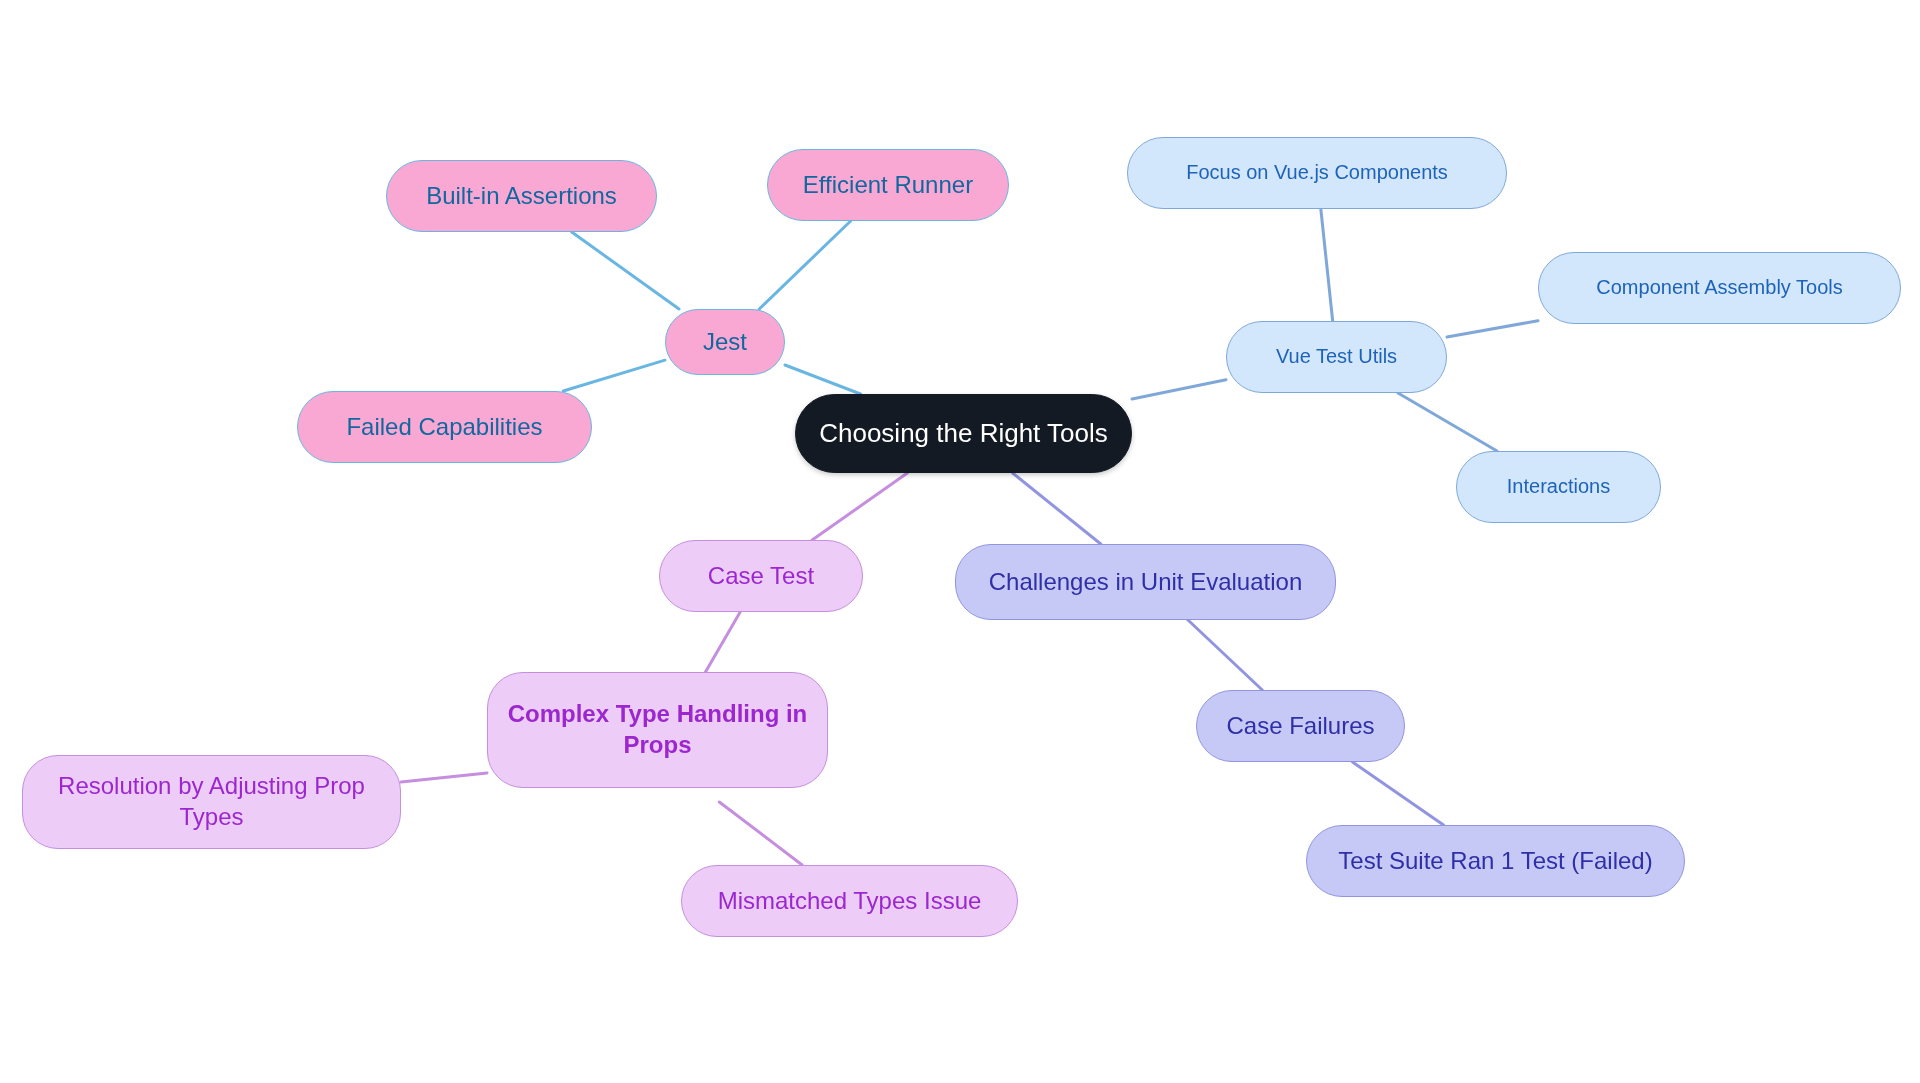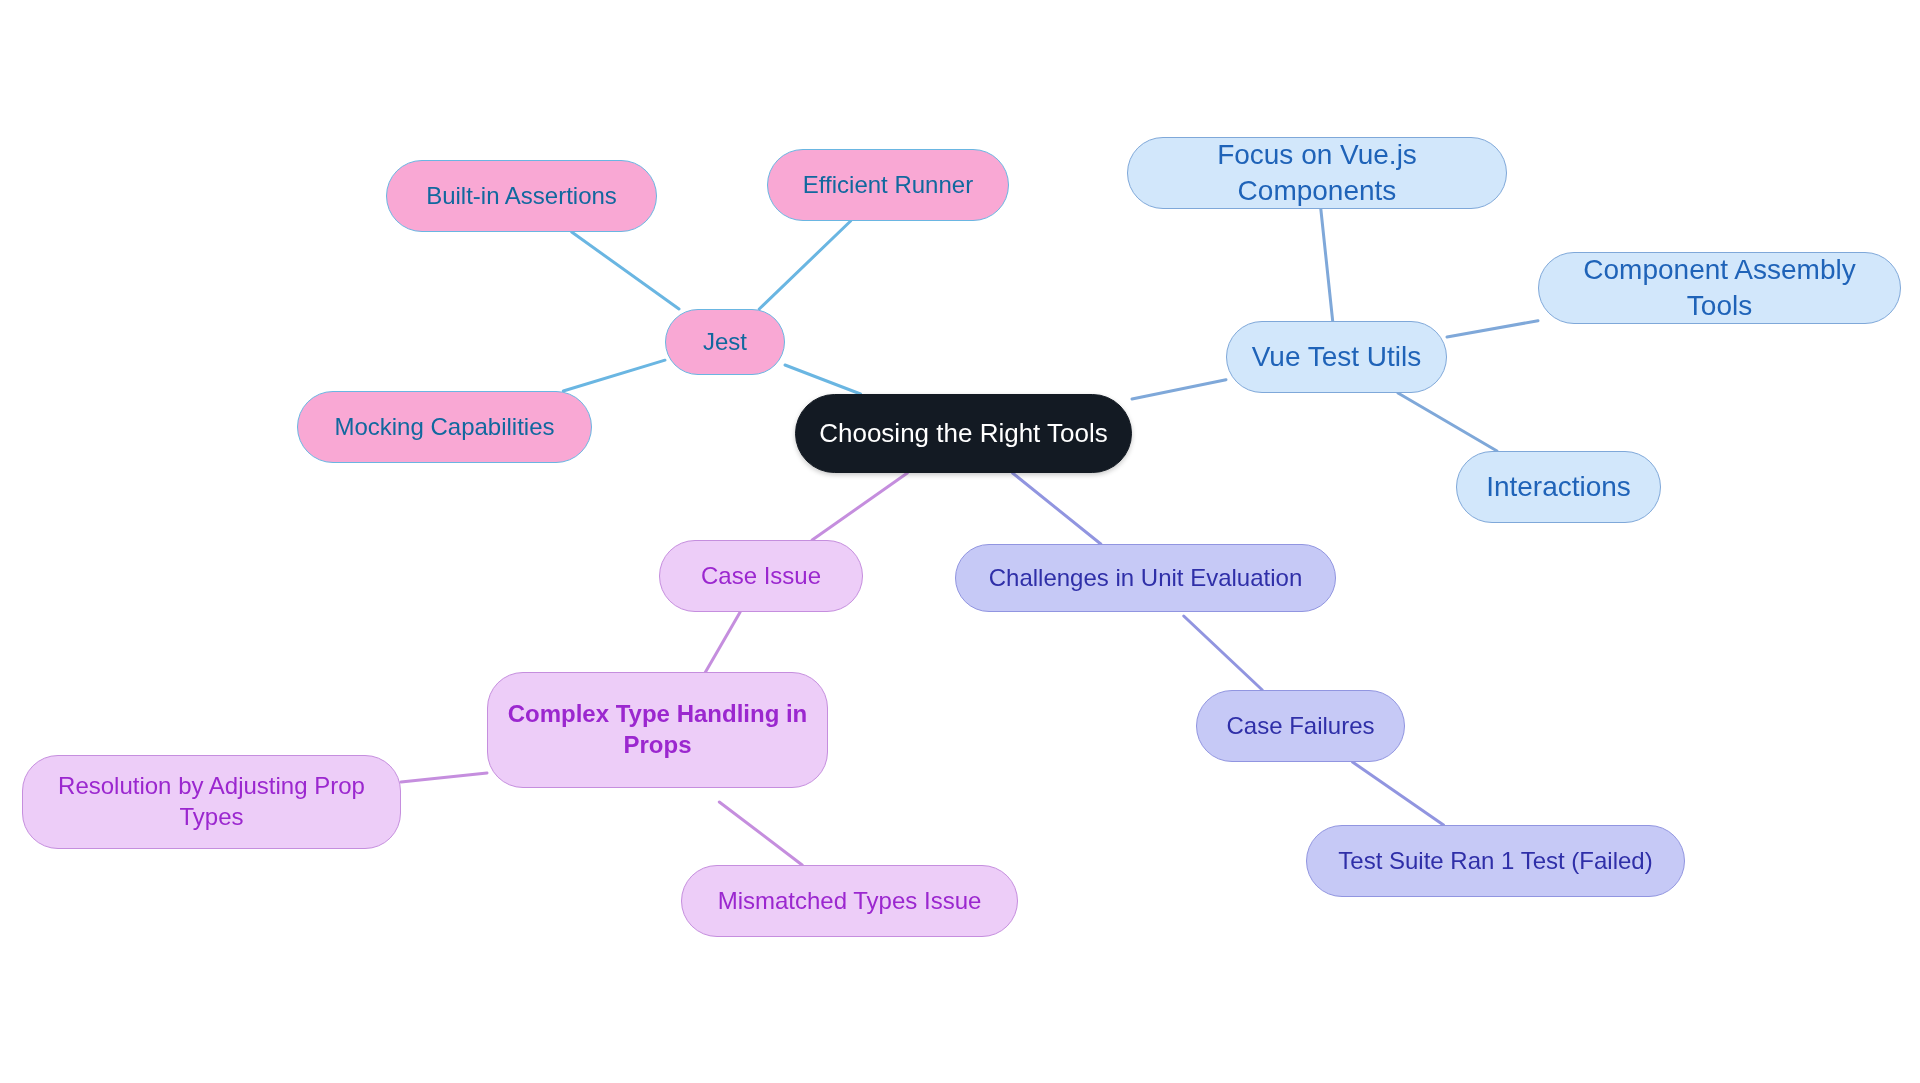--- a/index.html
+++ b/index.html
@@ -52,21 +52,21 @@
   .node-blue {
     background: #f9a8d4;
     border-color: #6ab6e2;
     color: #11689e;
     font-size: 24px;
   }
   .node-lightblue {
     background: #d2e7fb;
     border-color: #7fa8d9;
     color: #1f63b8;
-    font-size: 28px;
+    font-size: 20px;
   }
   .node-periwinkle {
     background: #c6c9f6;
     border-color: #9195e0;
     color: #2f2fa8;
     font-size: 24px;
   }
   .node-orchid {
     background: #edcdf8;
     border-color: #c58ede;
@@ -93,28 +93,28 @@
       <line x1="907.3684210526316" y1="473" x2="812.1578947368421" y2="540" stroke="#c58ede" stroke-width="3" stroke-linecap="round"></line>
       <line x1="740.1843575418994" y1="612" x2="684.6759776536313" y2="708" stroke="#c58ede" stroke-width="3" stroke-linecap="round"></line>
       <line x1="487" y1="772.9674887892377" x2="401" y2="782.030269058296" stroke="#c58ede" stroke-width="3" stroke-linecap="round"></line>
       <line x1="719.3082191780823" y1="802" x2="802.1575342465753" y2="865" stroke="#c58ede" stroke-width="3" stroke-linecap="round"></line>
     </svg>
   <div id="node-layer">
       <div class="node node-root" style="left: 795px; top: 394px; width: 337px; height: 79px;">Choosing the Right Tools</div>
       <div class="node node-blue" style="left: 665px; top: 309px; width: 120px; height: 66px;">Jest</div>
       <div class="node node-blue" style="left: 386px; top: 160px; width: 271px; height: 72px;">Built-in Assertions</div>
       <div class="node node-blue" style="left: 767px; top: 149px; width: 242px; height: 72px;">Efficient Runner</div>
-      <div class="node node-blue" style="left: 297px; top: 391px; width: 295px; height: 72px;">Mocking Capabilities</div>
+      <div class="node node-blue" style="left: 297px; top: 391px; width: 295px; height: 72px;">Failed Capabilities</div>
       <div class="node node-lightblue" style="left: 1226px; top: 321px; width: 221px; height: 72px;">Vue Test Utils</div>
       <div class="node node-lightblue" style="left: 1127px; top: 137px; width: 380px; height: 72px;">Focus on Vue.js Components</div>
       <div class="node node-lightblue" style="left: 1538px; top: 252px; width: 363px; height: 72px;">Component Assembly Tools</div>
       <div class="node node-lightblue" style="left: 1456px; top: 451px; width: 205px; height: 72px;">Interactions</div>
-      <div class="node node-periwinkle" style="left: 955px; top: 544px; width: 381px; height: 68px;">Challenges in Unit Evaluation</div>
+      <div class="node node-periwinkle" style="left: 955px; top: 544px; width: 381px; height: 76px;">Challenges in Unit Evaluation</div>
       <div class="node node-periwinkle" style="left: 1196px; top: 690px; width: 209px; height: 72px;">Case Failures</div>
       <div class="node node-periwinkle" style="left: 1306px; top: 825px; width: 379px; height: 72px;">Test Suite Ran 1 Test (Failed)</div>
-      <div class="node node-orchid" style="left: 659px; top: 540px; width: 204px; height: 72px;">Case Issue</div>
+      <div class="node node-orchid" style="left: 659px; top: 540px; width: 204px; height: 72px;">Case Test</div>
       <div class="node node-orchid" style="left: 487px; top: 672px; width: 341px; height: 116px; font-weight: bold;">Complex Type Handling in
 Props</div>
       <div class="node node-orchid" style="left: 22px; top: 755px; width: 379px; height: 94px;">Resolution by Adjusting Prop
 Types</div>
       <div class="node node-orchid" style="left: 681px; top: 865px; width: 337px; height: 72px;">Mismatched Types Issue</div>
     </div>
 </div>
 
 </body></html>

